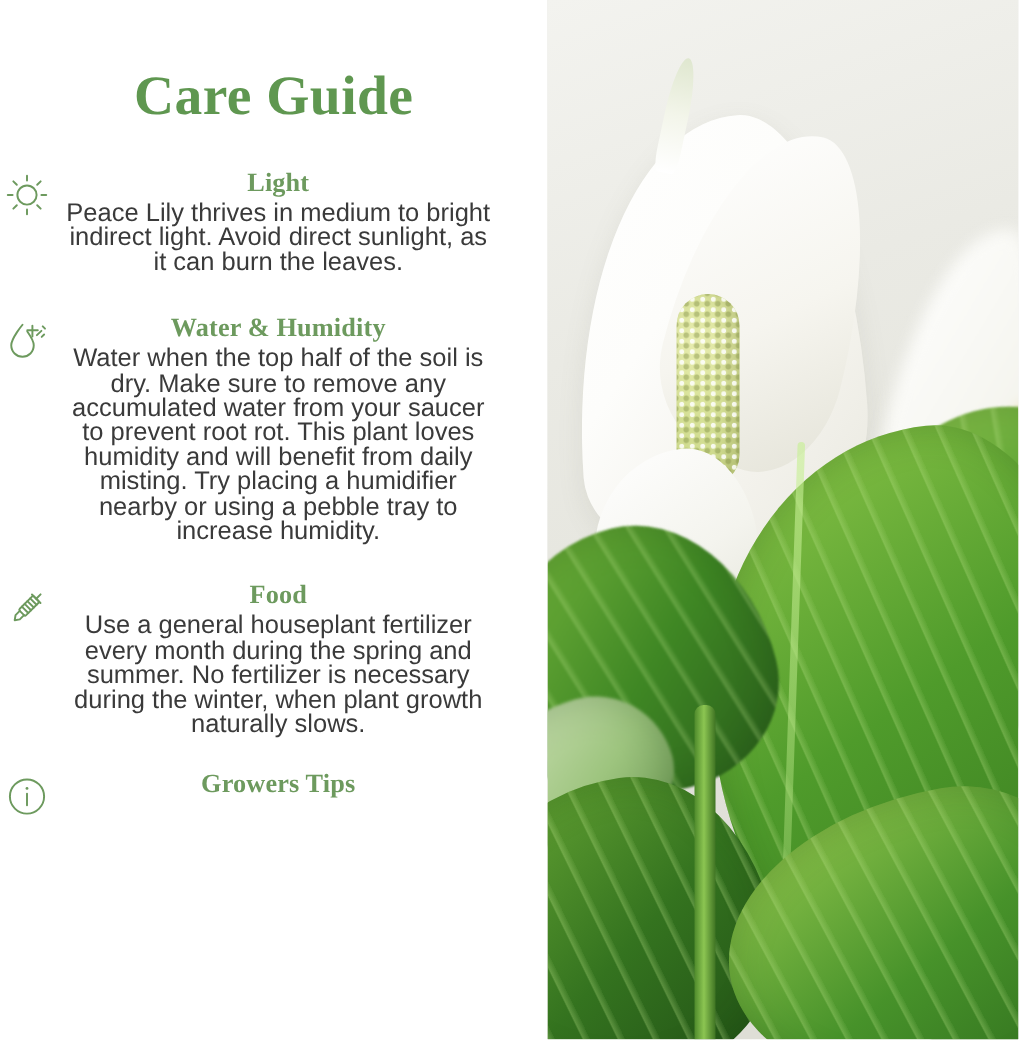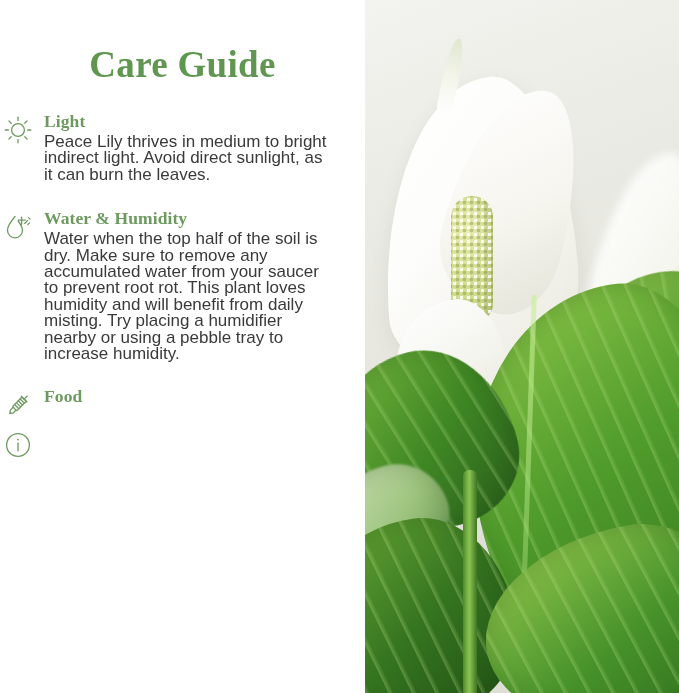--- a/index.html
+++ b/index.html
@@ -46,20 +46,21 @@
 
   .sections {
     margin: 0;
     padding: 28px 0 0 0;
   }
 
   .care-section {
     position: relative;
     padding: 0 38px 0 44px;
     margin-bottom: 18px;
+    text-align: center;
   }
   .care-section:last-child { margin-bottom: 0; }
 
   .sec-icon {
     position: absolute;
     left: 2px;
     top: 3px;
     width: 32px;
     height: 32px;
     color: #6d9a5e;
@@ -354,30 +355,32 @@
               <line x1="14" y1="13.2" x2="14" y2="19.2"></line>
               <line x1="16.6" y1="13.2" x2="16.6" y2="19.2"></line>
               <line x1="19.2" y1="13.2" x2="19.2" y2="19.2"></line>
               <line x1="21.8" y1="13.2" x2="21.8" y2="19.2"></line>
               <path d="M24.5 12.2 L24.5 20.2"></path>
               <path d="M24.5 16.2 L28.6 16.2"></path>
             </g>
           </svg>
         </span>
         <h2 class="sec-heading">Food</h2>
+        <p class="sec-body">Use a general houseplant fertilizer every month during the spring and summer. No fertilizer is necessary during the winter, when plant growth naturally slows.</p>
       </div>
 
       <div class="care-section sec-tips">
         <span class="sec-icon">
           <svg viewBox="0 0 32 32" fill="none" stroke="currentColor" stroke-width="1.3" stroke-linecap="round">
             <circle cx="16" cy="16" r="11.4"></circle>
             <circle cx="16" cy="10.6" r="0.95" fill="currentColor" stroke="none"></circle>
             <line x1="16" y1="14.2" x2="16" y2="21.8"></line>
           </svg>
         </span>
+        <h2 class="sec-heading">Growers Tips</h2>
       </div>
 
     </div>
   </div>
 
   <div class="photo-panel">
     <div class="photo-stage">
       <div class="wall"></div>
 
       <div class="flower-bg">

